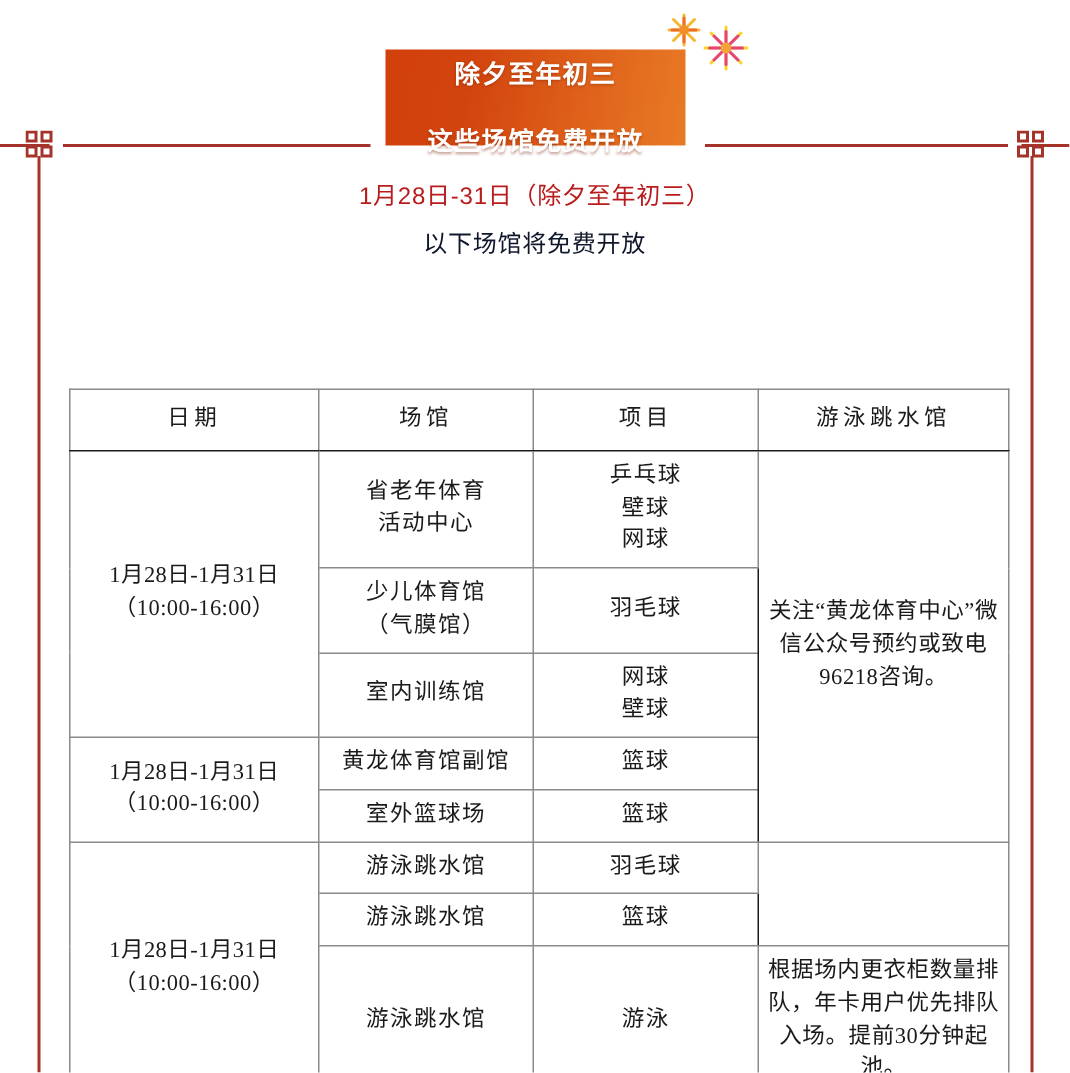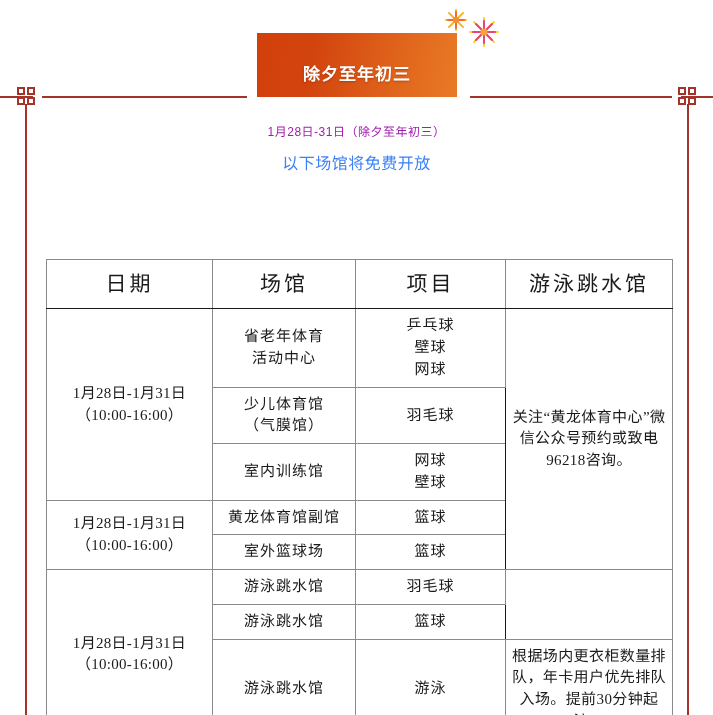--- a/index.html
+++ b/index.html
@@ -33,39 +33,39 @@
 
   
   .banner{
     position:absolute;left:257px;top:33px;width:200px;height:64px;
     background:linear-gradient(100deg,#d2400c 0%,#d2440e 28%,#e0651c 70%,#e87a26 100%);
     display:flex;flex-direction:column;align-items:center;justify-content:center;
     box-sizing:border-box;
   }
   .banner-line{
     color:#ffffff;
-    font-family:Liberation Serif, serif;
+    font-family:Liberation Mono, monospace;
     font-weight:bold;
     font-size:17px;
     letter-spacing:1px;
     line-height:1.45;
     text-shadow:0 1px 2px rgba(120,30,0,.45);
     white-space:nowrap;
     margin-top:20px;
   }
   .banner-line.l2{font-size:17px;}
 
   
   .intro{position:absolute;left:0;top:118px;width:713px;text-align:center;}
   .intro-row{
     font-family:"Liberation Sans","DejaVu Sans",sans-serif;
     white-space:nowrap;
   }
-  .intro-date{color:#a21caf;font-size:12px;line-height:28px;letter-spacing:.5px;}
-  .intro-sub{color:#3b82f6;font-size:16px;line-height:36px;letter-spacing:.5px;}
+  .intro-date{color:#b91c1c;font-size:16px;line-height:28px;letter-spacing:.5px;}
+  .intro-sub{color:#0f172a;font-size:16px;line-height:36px;letter-spacing:.5px;}
   .intro-time{color:#3a3a3a;font-size:15px;line-height:34px;letter-spacing:.5px;}
 
   
   .tbl-wrap{position:absolute;left:46px;top:259px;width:626px;}
   table.sched{
     border-collapse:collapse;
     width:626px;
     table-layout:fixed;
     font-family:"Liberation Serif","DejaVu Serif",serif;
     color:#1a1a1a;
@@ -82,21 +82,21 @@
     font-weight:normal;
     font-size:15px;
     line-height:1.45;
     padding:6px 4px;
   }
   
   table.sched{border:1.5px solid #1a1a1a;}
   table.sched .vsep{border-left:1.5px solid #1a1a1a;}
   table.sched tr.hdr th{
     border-bottom:1.5px solid #1a1a1a;
-    font-size:21px;
+    font-size:15px;
     letter-spacing:3px;
     padding:9px 4px;
   }
   table.sched tr.blockstart td{border-top:1.5px solid #1a1a1a;}
 
   .cell-date{font-size:15px;letter-spacing:.3px;line-height:1.6;white-space:nowrap;margin-left:36px;}
   .cell-date .d2{display:block;}
   .cell-venue{letter-spacing:1px;}
   .cell-item{letter-spacing:1px;font-family:Liberation Serif, serif;}
   .cell-item .ln{display:block;}
@@ -168,20 +168,21 @@
         <line x1="44" y1="20" x2="60" y2="36"></line>
         <line x1="60" y1="20" x2="44" y2="36"></line>
       </g>
       <circle cx="52" cy="28" r="3.6" fill="#f3a33a"></circle>
     </g>
   </svg>
 </div>
 
 <div class="banner">
   <div class="banner-line l1">除夕至年初三</div>
+  <div class="banner-line l2">这些场馆免费开放</div>
 </div>
 
 <div class="intro">
   <div class="intro-row intro-date">1月28日-31日（除夕至年初三）</div>
   <div class="intro-row intro-sub">以下场馆将免费开放</div>
 </div>
 
 <div class="tbl-wrap">
   <table class="sched">
     <colgroup>

